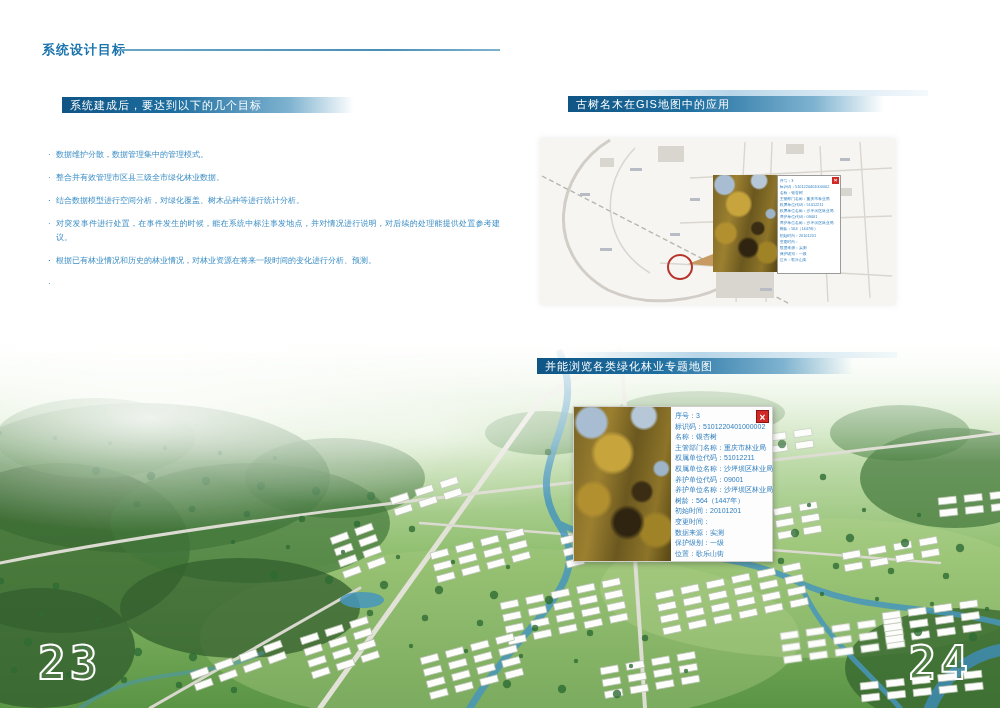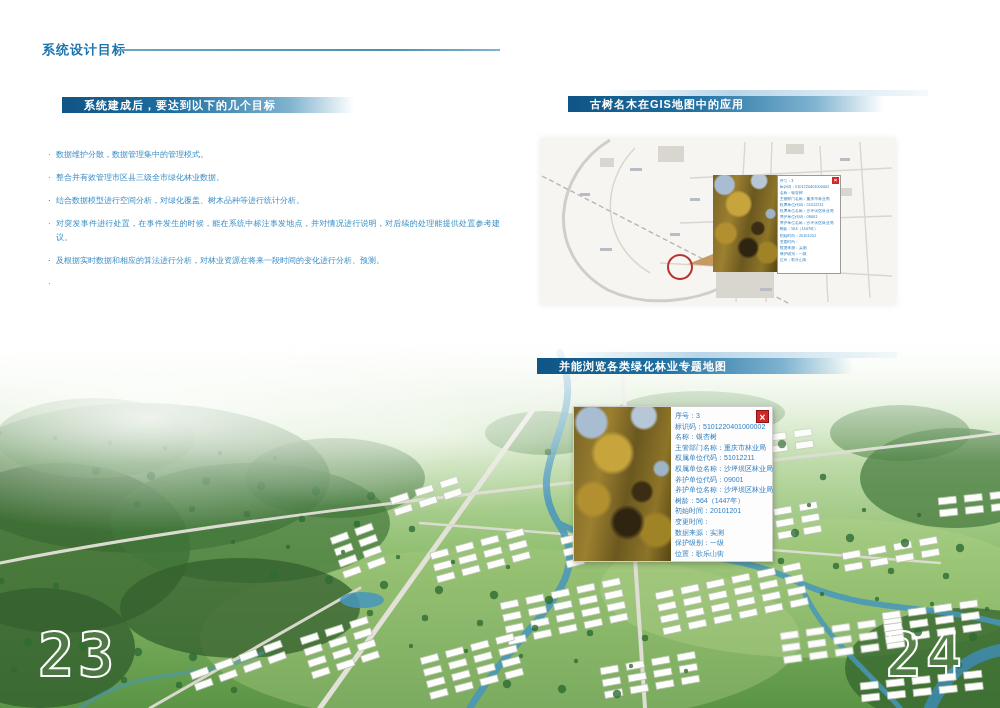--- a/index.html
+++ b/index.html
@@ -14,21 +14,21 @@
     font-size:13px;font-weight:bold;color:#1b74ad;letter-spacing:1px;z-index:8;
   }
   .doc-title-line{
     position:absolute;left:118px;top:49px;width:382px;height:2px;
     background:linear-gradient(90deg,#6aa7c6,#4a8fb5 70%,#7fb3cf);z-index:8;
   }
   
   .section-bar{
     position:absolute;height:16px;line-height:16px;z-index:8;
     background:linear-gradient(90deg,#0f5585 0%,#1d6ea0 38%,#7fb3d0 78%,rgba(217,233,242,0) 100%);
-    color:#fff;font-size:11px;font-weight:bold;padding-left:22px;letter-spacing:1px;
+    color:#fff;font-size:11px;font-weight:normal;padding-left:8px;letter-spacing:1px;
     box-sizing:border-box;
   }
   .section-bar .hl-band{
     position:absolute;left:30px;top:-6px;width:330px;height:6px;
     background:linear-gradient(90deg,rgba(160,200,225,0) 0%,rgba(160,200,225,.75) 40%,rgba(200,225,240,.2) 100%);
   }
   #bar-left{left:62px;top:97px;width:292px;}
   #bar-gis{left:568px;top:96px;width:316px;}
   #bar-3d{left:537px;top:358px;width:316px;}
   
@@ -88,25 +88,25 @@
   .close-btn-3d{
     position:absolute;right:3px;top:3px;width:13px;height:13px;background:#cf2a27;
     border:1px solid #8e1310;color:#fff;font-size:10px;line-height:13px;text-align:center;
     font-weight:bold;z-index:8;box-sizing:border-box;
   }
   
   .aerial{position:absolute;left:0;top:338px;width:1000px;height:370px;z-index:1;}
   
   .page-num{
     position:absolute;bottom:18px;z-index:9;
-    font-family:"DejaVu Sans Mono", monospace;font-size:60px;font-weight:bold;
+    font-family:"DejaVu Sans Mono", monospace;font-size:46px;font-weight:bold;
     color:rgba(255,255,255,.08);-webkit-text-stroke:2px #ffffff;letter-spacing:4px;
   }
   #pn-left{left:38px;}
-  #pn-right{right:34px;}
+  #pn-right{right:28px;}
 </style>
 </head>
 <body>
 
 <div class="aerial">
   <svg width="1000" height="370" viewBox="0 0 1000 370" xmlns="http://www.w3.org/2000/svg">
     <defs>
       <linearGradient id="ground" x1="0" y1="0" x2="0" y2="1">
         <stop offset="0" stop-color="#f4f9f1"></stop>
         <stop offset="0.25" stop-color="#cde4bd"></stop>
@@ -510,21 +510,21 @@
 
 <div class="bullets">
     <div class="bullet"><span class="bdot">·</span><span>数据维护分散，数据管理集中的管理模式。</span></div>
     <div class="bullet"><span class="bdot">·</span><span>整合并有效管理市区县三级全市绿化林业数据。</span></div>
     <div class="bullet"><span class="bdot">·</span></div>
     <div class="bullet"><span class="bdot">·</span><span>结合数据模型进行空间分析，对绿化覆盖、树木品种等进行统计分析。</span></div>
     <div class="bullet"><span class="bdot">·</span><span>对突发事件进行处置，在事件发生的时候，能在系统中标注事发地点，并对情况进行说明，对后续的处理能提供处置参考建议。</span></div>
     <div class="bullet"><span class="bdot">·</span></div>
     <div class="bullet"><span class="bdot">·</span></div>
     <div class="bullet"><span class="bdot">·</span></div>
-    <div class="bullet"><span class="bdot">·</span><span>及根据实时数据和相应的算法进行分析，对林业资源在将来一段时间的变化进行分析、预测。</span></div>
+    <div class="bullet"><span class="bdot">·</span><span>根据已有林业情况和历史的林业情况，对林业资源在将来一段时间的变化进行分析、预测。</span></div>
     <div class="bullet"><span class="bdot">·</span></div>
   </div>
 
 <div class="section-bar" id="bar-gis">
   <span class="hl-band"></span>
   <span>古树名木在GIS地图中的应用</span>
 </div>
 
 <div class="gis-map">
   <svg width="356" height="167" viewBox="0 0 356 167" xmlns="http://www.w3.org/2000/svg">

